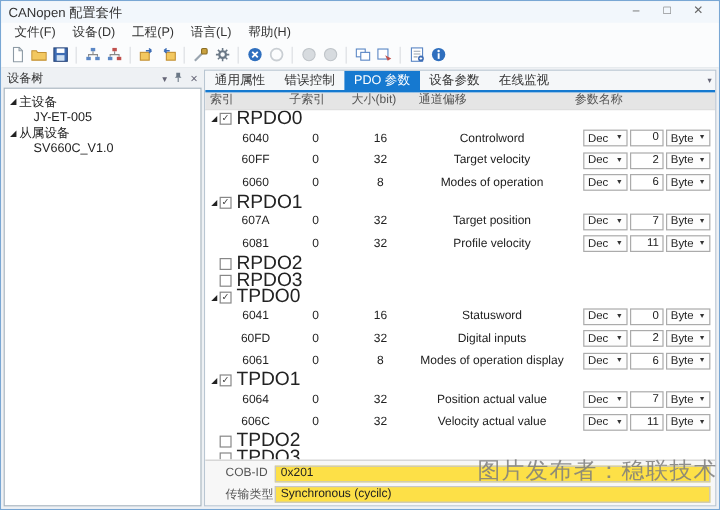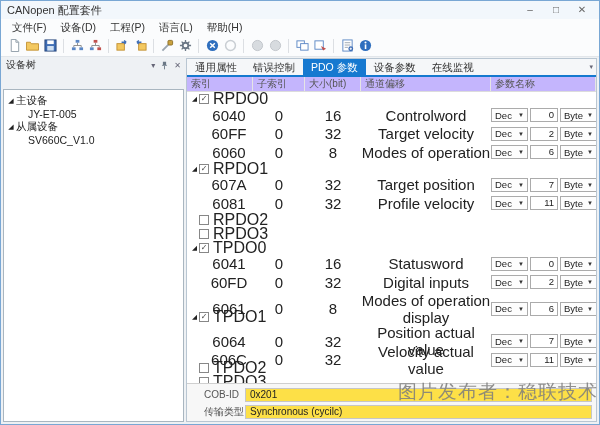--- a/index.html
+++ b/index.html
@@ -20,48 +20,48 @@
   
   .toolbar { height:22px; background:#fbfcfd; border-bottom:1px solid #e2e6ea; display:flex; align-items:center; padding:0 4px; flex:none; }
   .tbico { width:16px; height:16px; margin:0 1px; display:inline-flex; align-items:center; justify-content:center; }
   .tbico svg { width:13px; height:13px; }
   .tbsep { width:1px; height:14px; background:#dcdfe3; margin:0 4px; }
 
   
   .main { flex:1; display:flex; background:#eef1f4; overflow:hidden; }
 
   
-  .sidebar { width:185px; flex:none; display:flex; flex-direction:column; padding:1px 2px 2px 2px;gap:16px; }
+  .sidebar { width:169px; flex:none; display:flex; flex-direction:column; padding:1px 2px 2px 2px; }
   .sb-header { height:14px; display:flex; align-items:center; padding:0 3px; }
   .sb-title { font-size:10px; color:#333; }
   .sb-icons { margin-left:auto; display:flex; align-items:center; gap:5px; }
   .sb-icons .gl { font-size:8px; color:#667; }
   .sb-icons svg { width:9px; height:9px; }
   .tree { flex:1; background:#fff; border:1px solid #a9b6c0; margin-top:1px; padding:4px 2px; }
   .tree-row { height:13px; display:flex; align-items:center; font-size:10.5px; color:#222; }
   .tree-tri { width:10px; text-align:center; font-size:7px; color:#222; flex:none; }
   .tree-row.child { padding-left:22px; }
 
   
   .content { flex:1; display:flex; flex-direction:column; background:#fff; border:1px solid #b9c6d2; margin:1px 2px 2px 0; overflow:hidden; }
   .tabstrip { height:18px; flex:none; display:flex; align-items:flex-end; background:#f5f7f9; border-bottom:2px solid #1579cf; position:relative; }
   .tab { font-size:10.5px; color:#333; padding:0 8px; line-height:16px; height:16px;text-align:right; }
   .tab.active { background:#1679d0; color:#fff; }
   .tab-overflow { position:absolute; right:3px; top:4px; font-size:7px; color:#667; }
 
   
-  .thead { height:15px; flex:none; display:grid; grid-template-columns:66px 52px 56px 130px 1fr; background:#c4b5fd; border-bottom:1px solid #dcdcdc; }
+  .thead { height:15px; flex:none; display:grid; grid-template-columns:66px 52px 56px 130px 1fr; background:#e5e5e5; border-bottom:1px solid #dcdcdc; }
   .thead span { font-size:10px; color:#555; line-height:14px; padding-left:4px; border-right:1px solid #e5e5e5; }
   .tbody { flex:1; overflow:hidden; background:#fff; }
   .grow { height:14px; display:flex; align-items:center; padding-left:3px; }
   .gtri { width:9px; font-size:6.5px; color:#222; text-align:center; flex:none; }
   .cb { width:10px; height:10px; border:1px solid #878787; background:#fff; margin-right:4px; flex:none; font-size:8px; line-height:8px; text-align:center; color:#444; }
   .glabel { font-size:16px; color:#222; }
   .drow { height:18.5px; display:grid; grid-template-columns:66px 52px 56px 130px 1fr; align-items:center; }
-  .drow .c { font-size:15px; color:#222; text-align:center; }
+  .drow .c { font-size:10px; color:#222; text-align:center; }
   .drow .c.idx { padding-left:18px; }
   .widget { display:flex; align-items:center; gap:2px; justify-content:flex-end; padding-right:4px; }
   .dd { width:37px; height:14px; border:1px solid #ababab; background:#fdfdfd; display:flex; align-items:center; justify-content:space-between; padding:0 3px; font-size:9.5px; color:#222; }
   .dd .ar { font-size:6px; color:#333; }
   .num { width:28px; height:14px; border:1px solid #ababab; background:#fff; font-size:9.5px; color:#222; text-align:right; padding:0 3px; line-height:12px; }
 
   
   .footerpanel { flex:none; height:38px; background:#f7f7f7; border-top:1px solid #cfcfcf; padding-top:2px; }
   .frow { height:17px; display:grid; grid-template-columns:58px 1fr; align-items:center; }
   .frow .flabel { font-size:10px; color:#555; padding-left:5px;margin-left:12px; }

